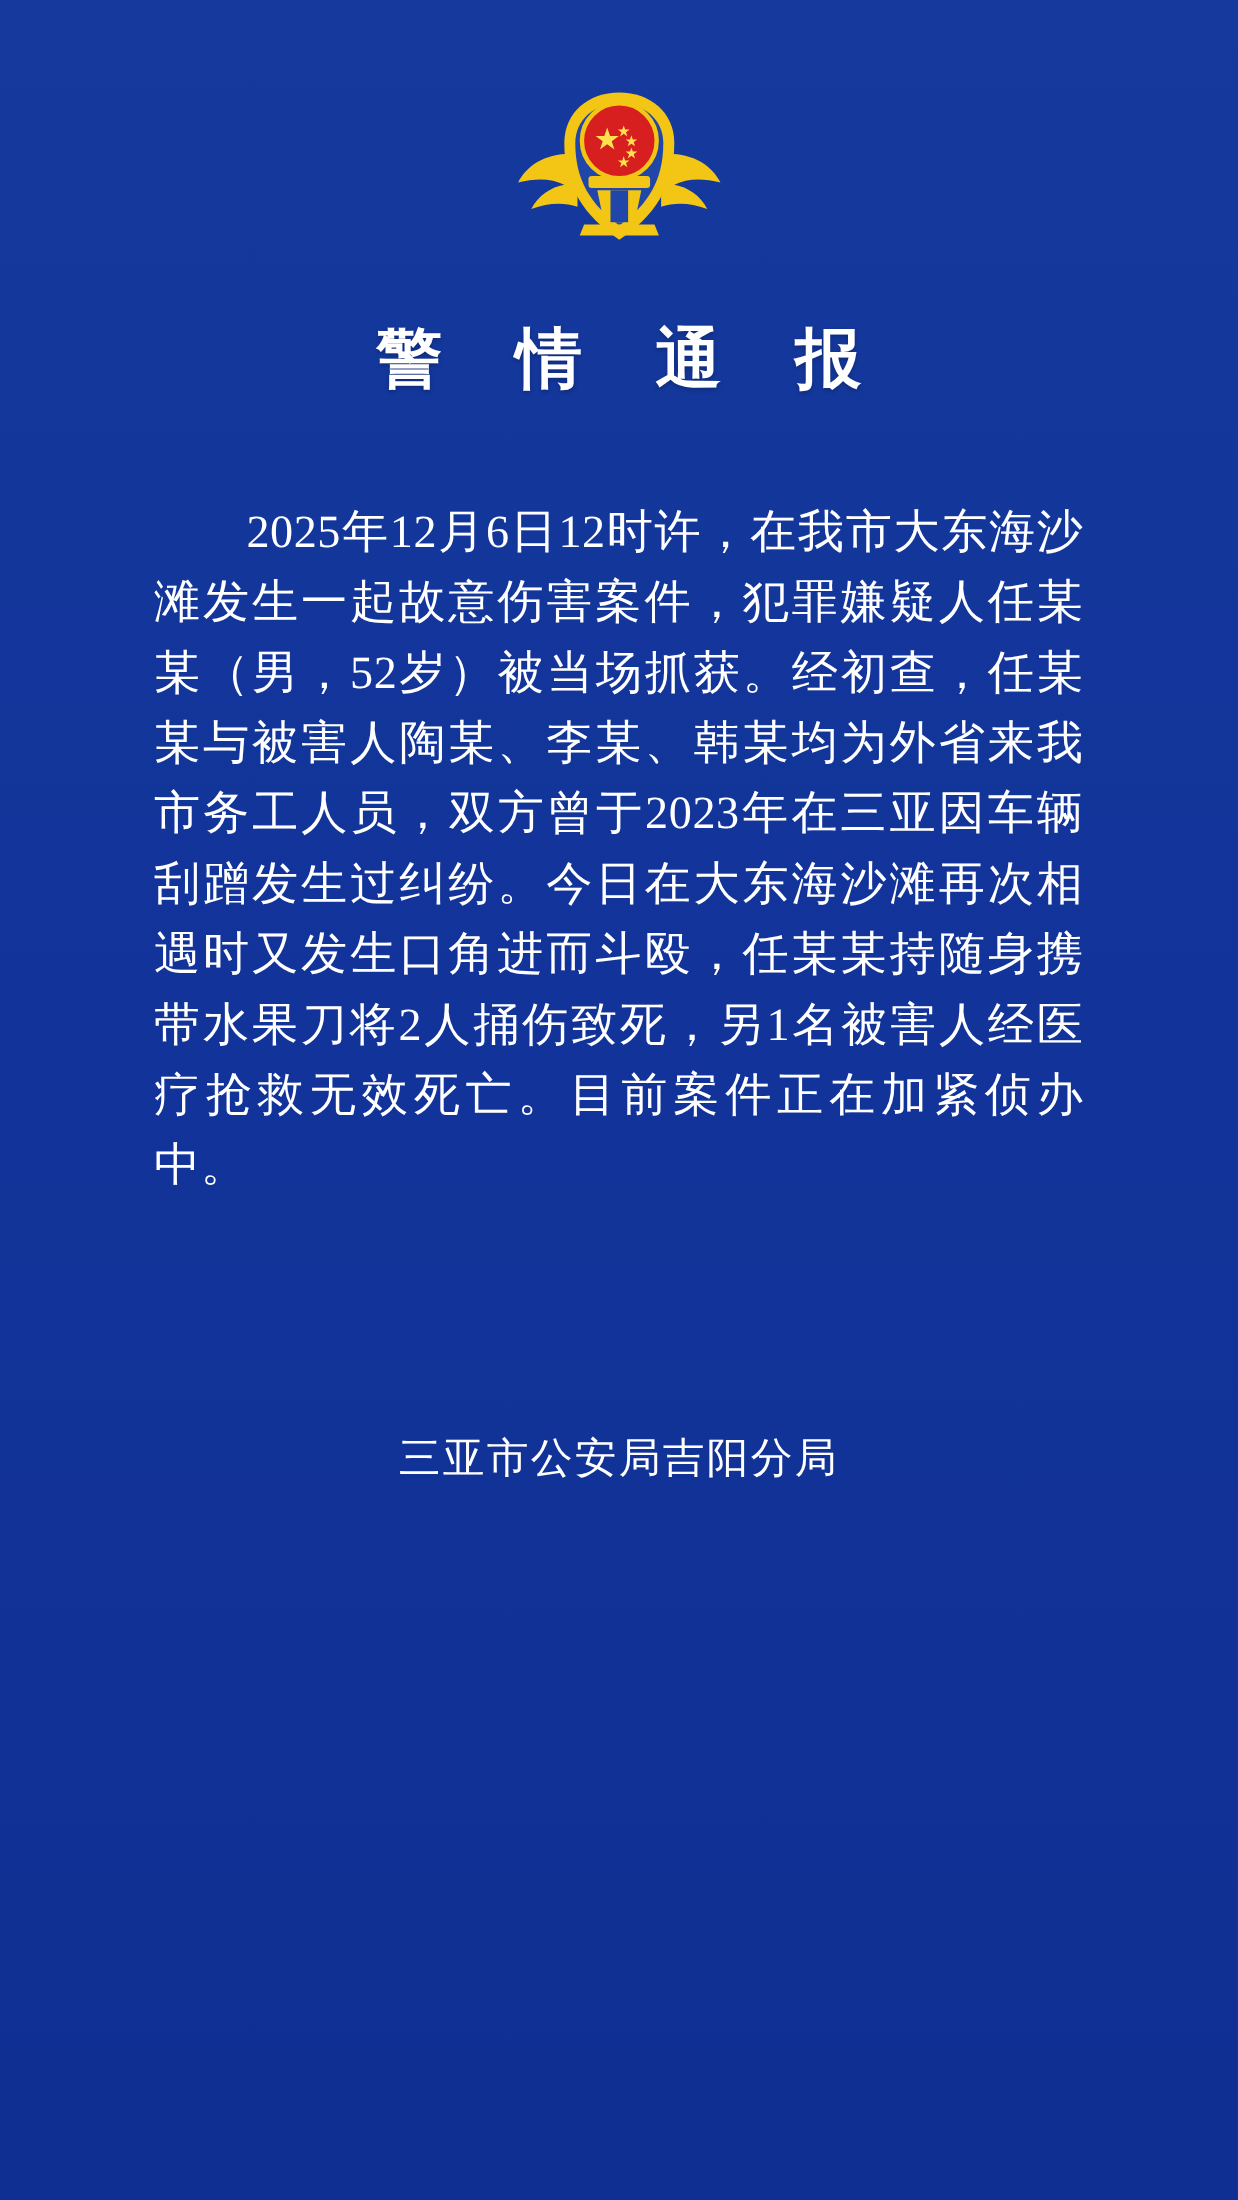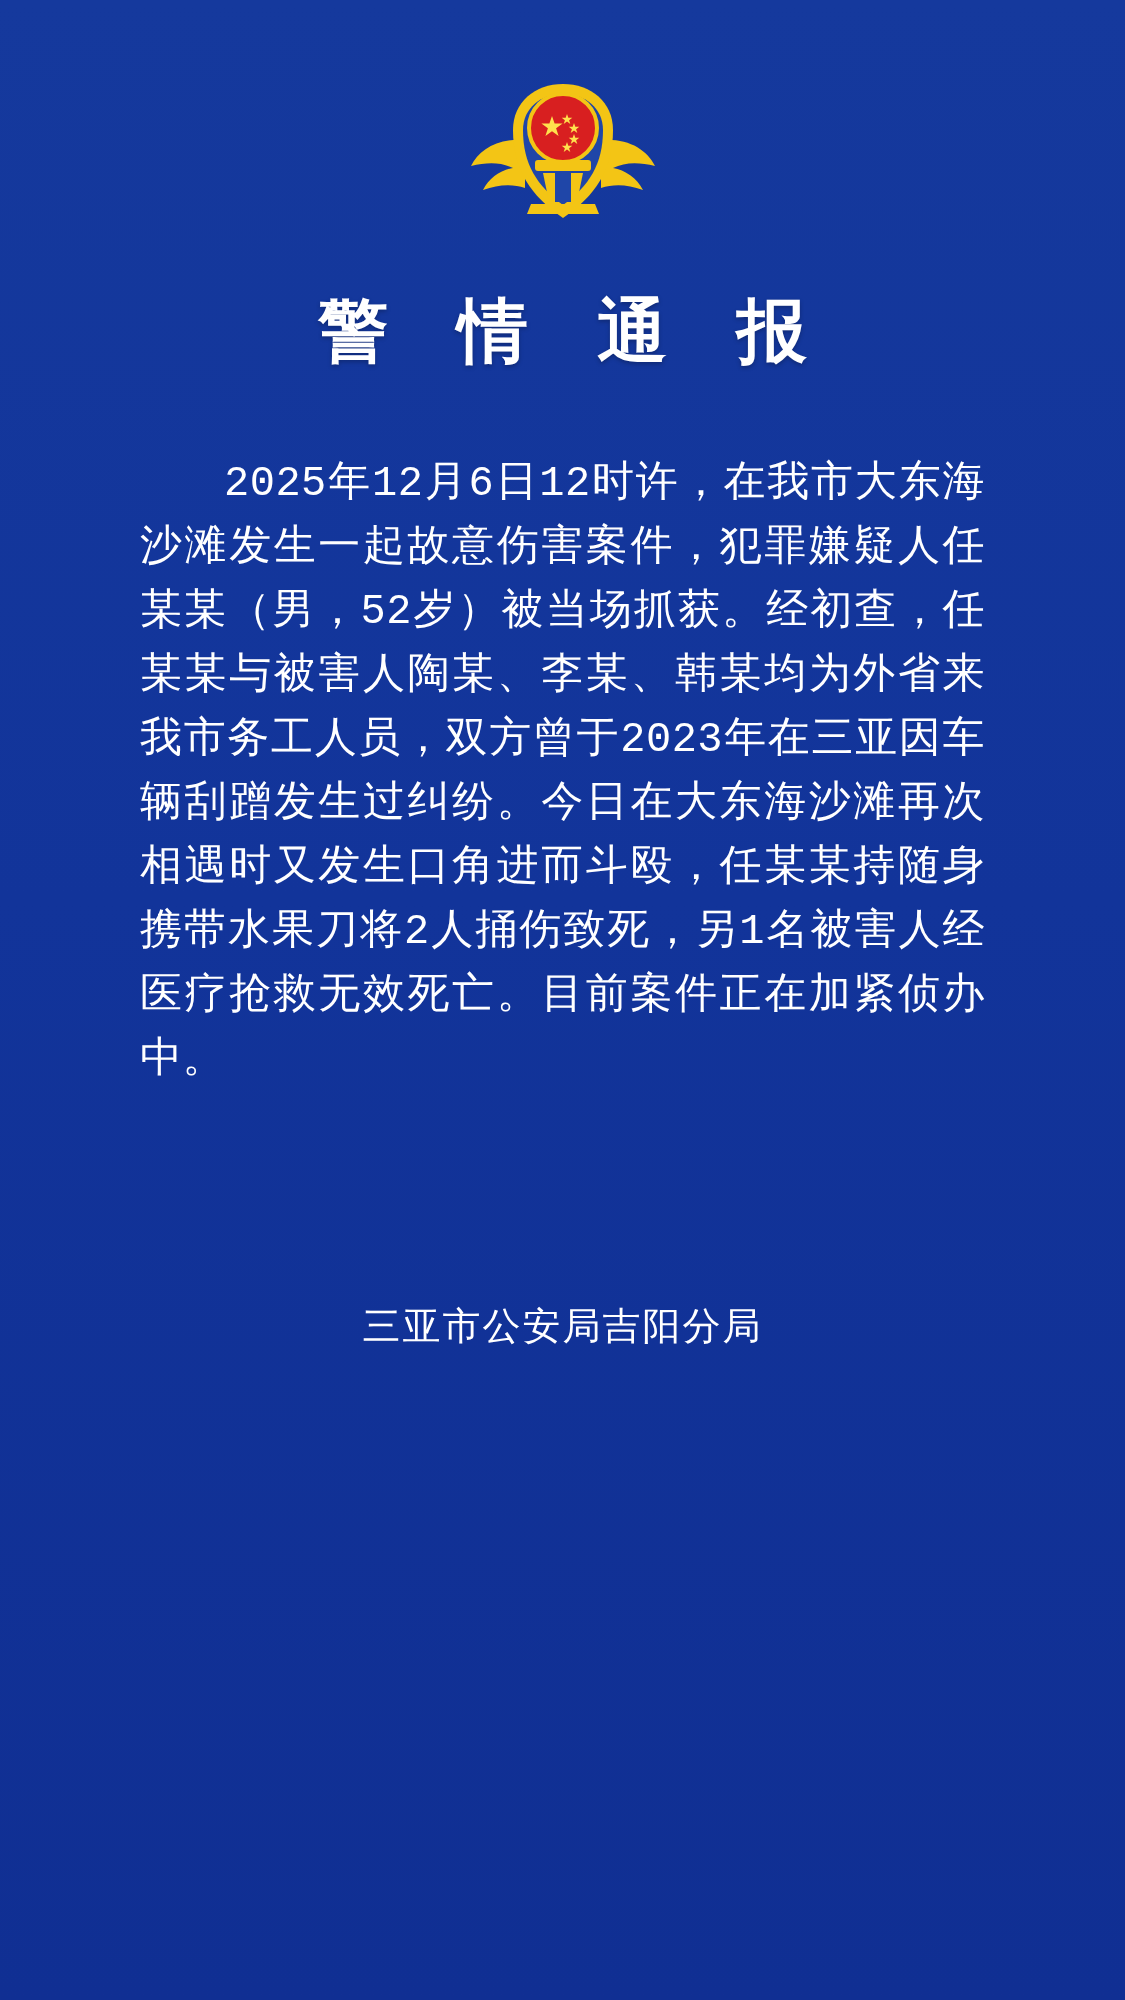--- a/index.html
+++ b/index.html
@@ -33,41 +33,41 @@
   }
   .emblem svg { display: block; }
 
   
   .title {
     position: absolute;
     top: 295px;
     left: 0;
     width: 100%;
     text-align: center;
-    font-size: 70px;
+    font-size: 60px;
     font-weight: bold;
     letter-spacing: 26px;
     text-indent: 26px;
     line-height: 1.05;
     font-family: "Liberation Serif", "DejaVu Serif", serif;
     text-shadow: 0 2px 4px rgba(0,0,0,0.25);
   }
 
   
   .body-text {
     position: absolute;
     top: 452px;
     left: 140px;
     width: 845px;
     font-size: 42px;
     line-height: 64px;
     text-align: justify;
     text-justify: inter-ideograph;
     text-indent: 84px;
-    font-family: Liberation Mono, monospace;
+    font-family: Liberation Serif, serif;
     letter-spacing: 0.5px;
   }
 
   
   .signature {
     position: absolute;
     top: 1295px;
     left: 0;
     width: 100%;
     text-align: center;

